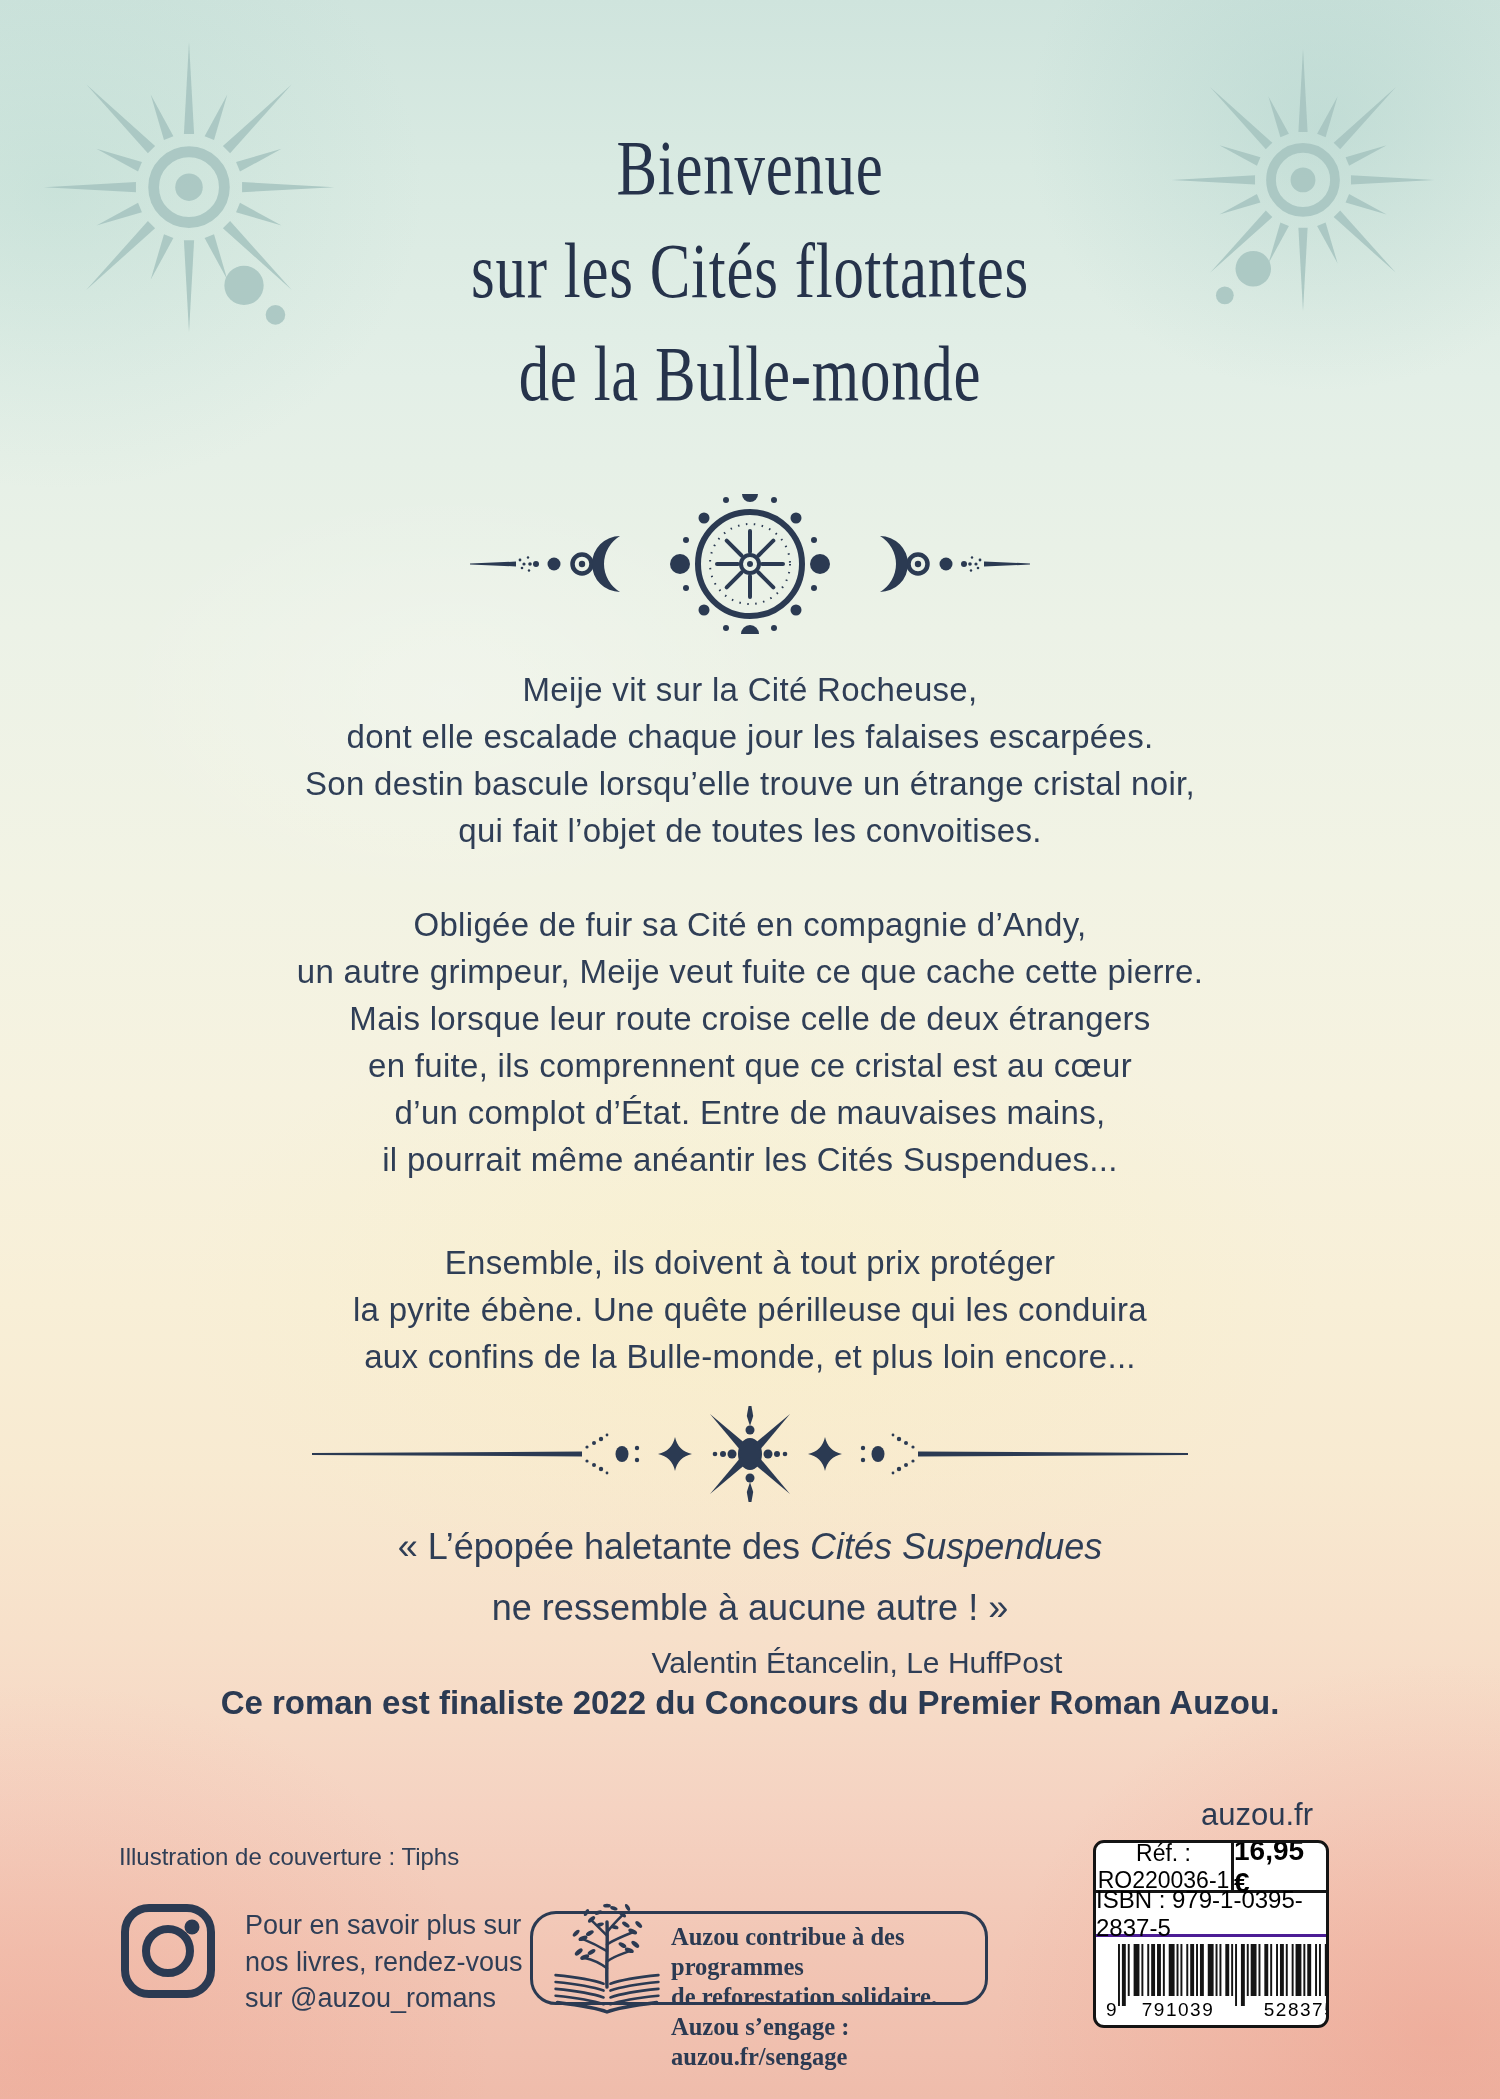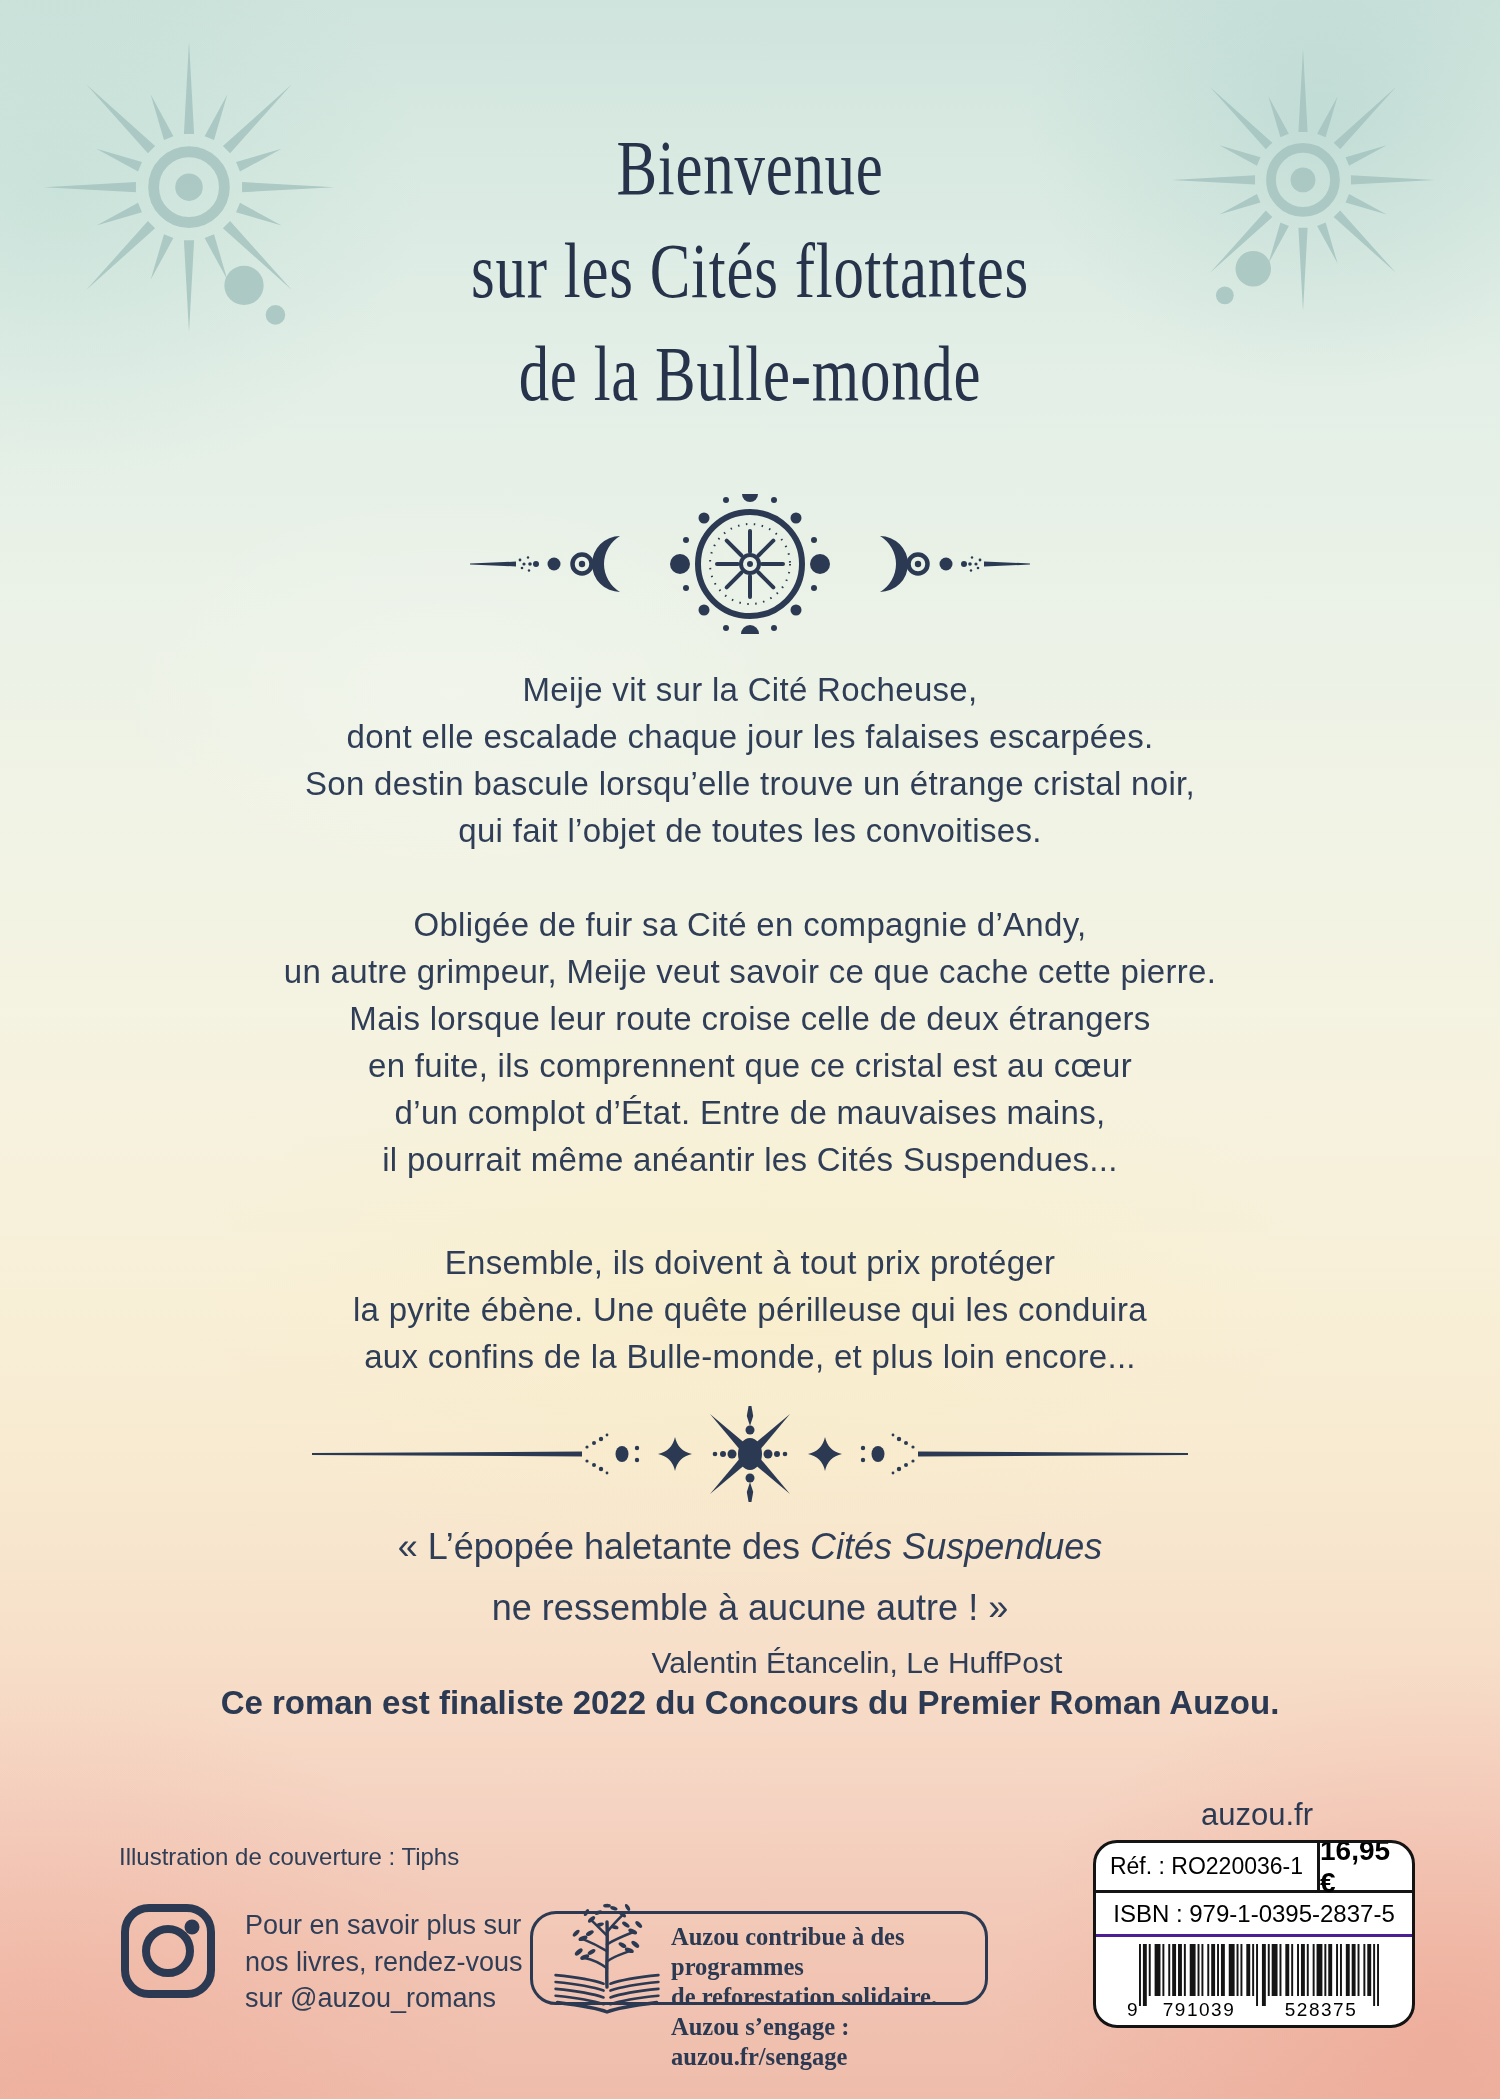--- a/index.html
+++ b/index.html
@@ -37,22 +37,22 @@
   .attr{position:absolute;top:1646px;left:0;width:100%;text-align:center;font-size:30px;font-weight:500;transform:translateX(107px);}
   .award{position:absolute;top:1684px;left:0;width:100%;text-align:center;font-size:33px;font-weight:700;color:#2b3a52;}
   .website{position:absolute;top:1797px;right:187px;font-size:31px;font-weight:400;color:#2b3a52;}
   .credit{position:absolute;left:119px;top:1843px;font-size:24px;font-weight:500;}
   .insta-icon{position:absolute;left:118px;top:1901px;width:100px;height:100px;}
   .insta-text{position:absolute;left:245px;top:1907px;font-size:27px;line-height:36.5px;font-weight:500;}
   .reforest{position:absolute;left:530px;top:1911px;width:458px;height:94px;
     border:3px solid #2b3a52;border-radius:26px;box-sizing:border-box;}
   .tree{position:absolute;left:14px;top:-16px;width:120px;height:120px;}
   .reforest-text{position:absolute;left:138px;top:8px;font-size:24.5px;line-height:30px;font-weight:700;color:#2b3a52;font-family:Liberation Serif, serif;}
-  .salesbox{position:absolute;left:1093px;top:1840px;width:322px;background:#fff;
-    border:3px solid #141414;border-radius:24px;box-sizing:border-box;color:#000;overflow:hidden;}
+  .salesbox{position:absolute;left:1093px;top:1840px;width:236px;background:#fff;
+    border:3px solid #141414;border-radius:11px;box-sizing:border-box;color:#000;overflow:hidden;}
   .row1{display:flex;align-items:center;height:47px;border-bottom:3px solid #141414;}
   .ref{flex:1;text-align:center;font-size:23px;}
   .pricecell{width:92px;border-left:3px solid #141414;height:100%;display:flex;align-items:center;justify-content:center;font-weight:700;font-size:28px;}
   .row2{height:41px;display:flex;align-items:center;justify-content:center;font-size:24px;border-bottom:3px solid #4c1d95;}
   .bcwrap{padding:5px 8px 3px;text-align:center;}
   .bc-digits{font-family:"Liberation Sans",sans-serif;font-size:19px;letter-spacing:1.5px;fill:#000;}
 </style>
 </head>
 <body>
 
@@ -166,21 +166,21 @@
   </svg>
 
   <div class="syn p1">
     <div>Meije vit sur la Cité Rocheuse,</div>
     <div>dont elle escalade chaque jour les falaises escarpées.</div>
     <div>Son destin bascule lorsqu’elle trouve un étrange cristal noir,</div>
     <div>qui fait l’objet de toutes les convoitises.</div>
   </div>
   <div class="syn p2">
     <div>Obligée de fuir sa Cité en compagnie d’Andy,</div>
-    <div>un autre grimpeur, Meije veut savoir ce que cache cette pierre.</div>
+    <div>un autre grimpeur, Meije veut fuite ce que cache cette pierre.</div>
     <div>Mais lorsque leur route croise celle de deux étrangers</div>
     <div>en fuite, ils comprennent que ce cristal est au cœur</div>
     <div>d’un complot d’État. Entre de mauvaises mains,</div>
     <div>il pourrait même anéantir les Cités Suspendues...</div>
   </div>
   <div class="syn p3">
     <div>Ensemble, ils doivent à tout prix protéger</div>
     <div>la pyrite ébène. Une quête périlleuse qui les conduira</div>
     <div>aux confins de la Bulle-monde, et plus loin encore...</div>
   </div>

